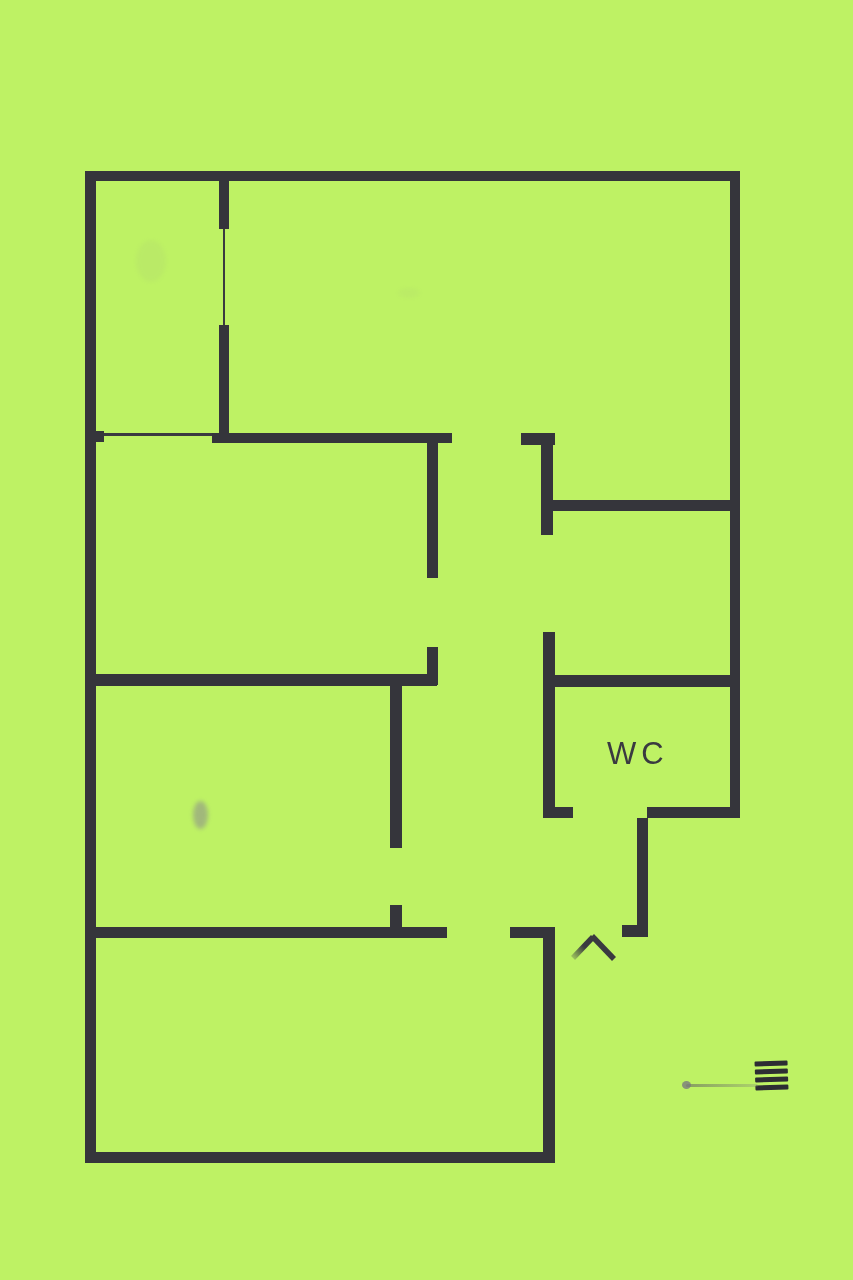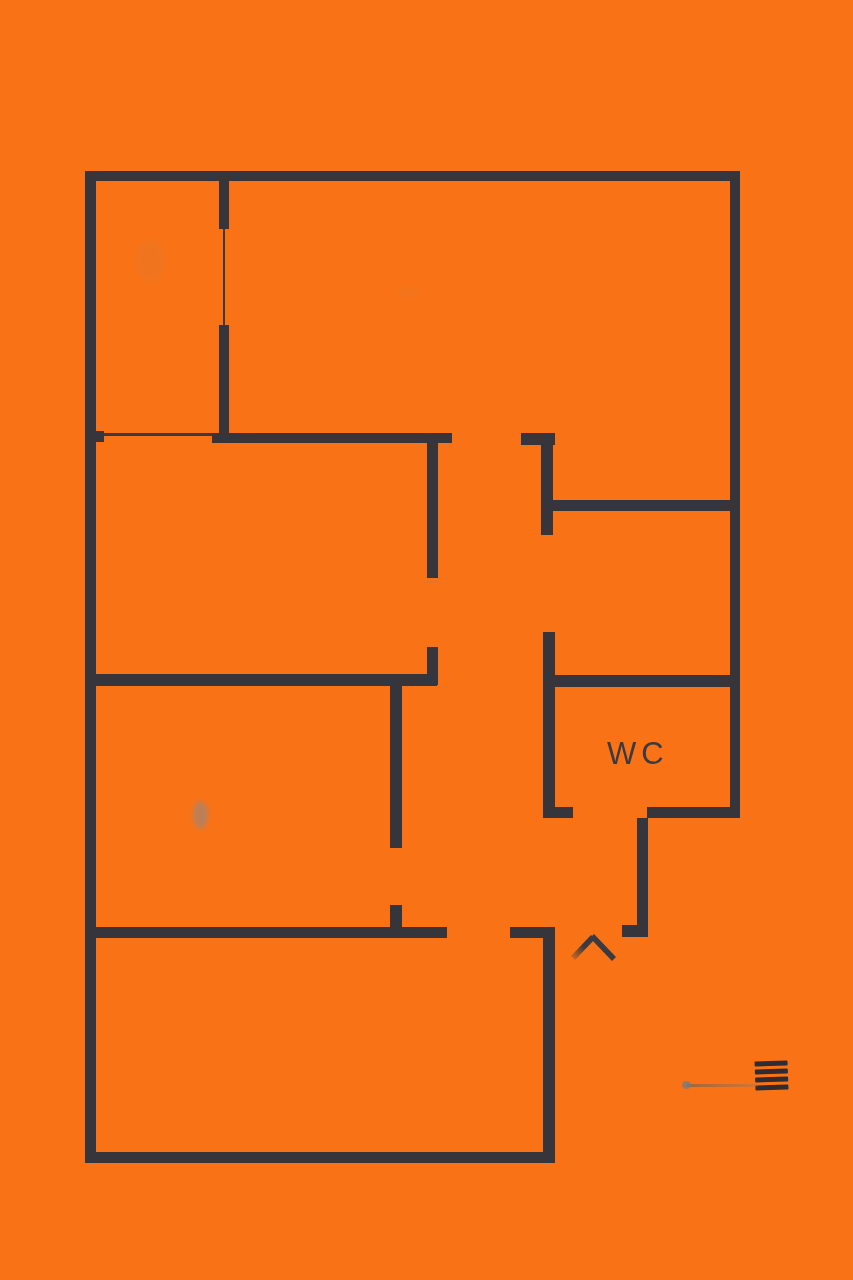--- a/index.html
+++ b/index.html
@@ -8,21 +8,21 @@
     background: #ffffff;
     width: 853px;
     height: 1280px;
     overflow: hidden;
     font-family: "Liberation Sans", sans-serif;
   }
   #plan {
     position: relative;
     width: 853px;
     height: 1280px;
-    background: #f97316;
+    background: #bef264;
   }
   .wall {
     position: absolute;
     background: #35353b;
   }
   .wall.thin {
     background: #3a3a40;
   }
   .room-label {
     position: absolute;

